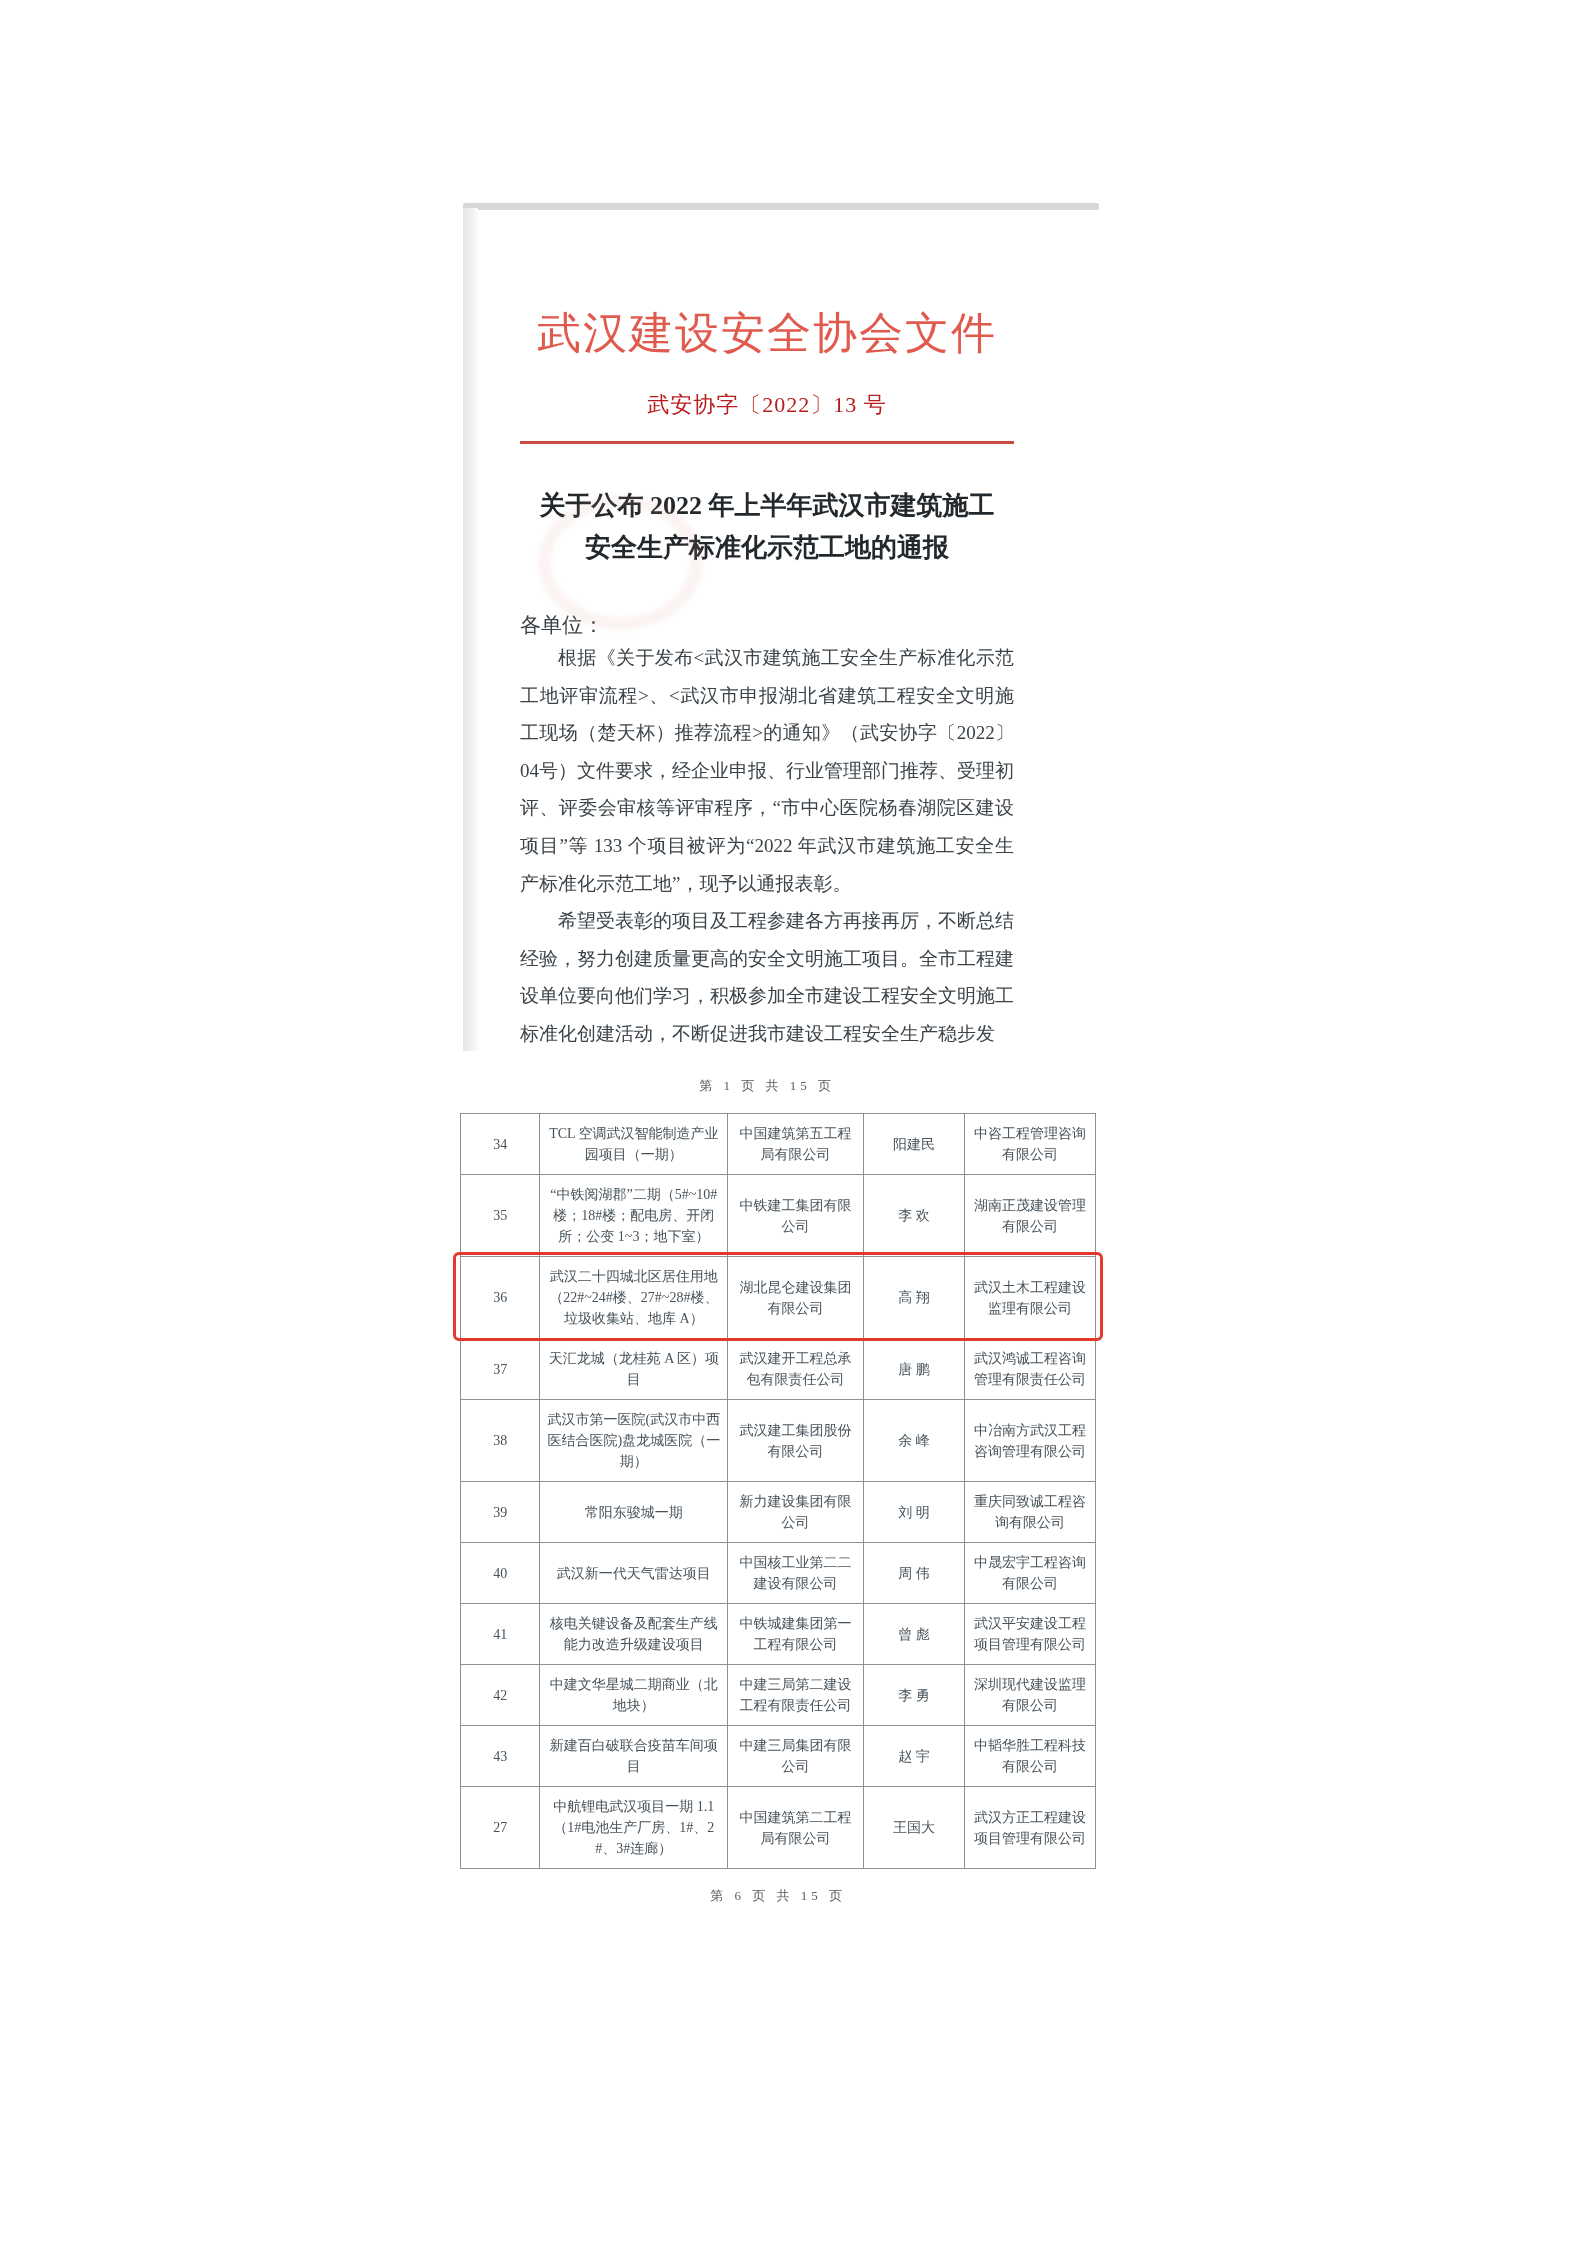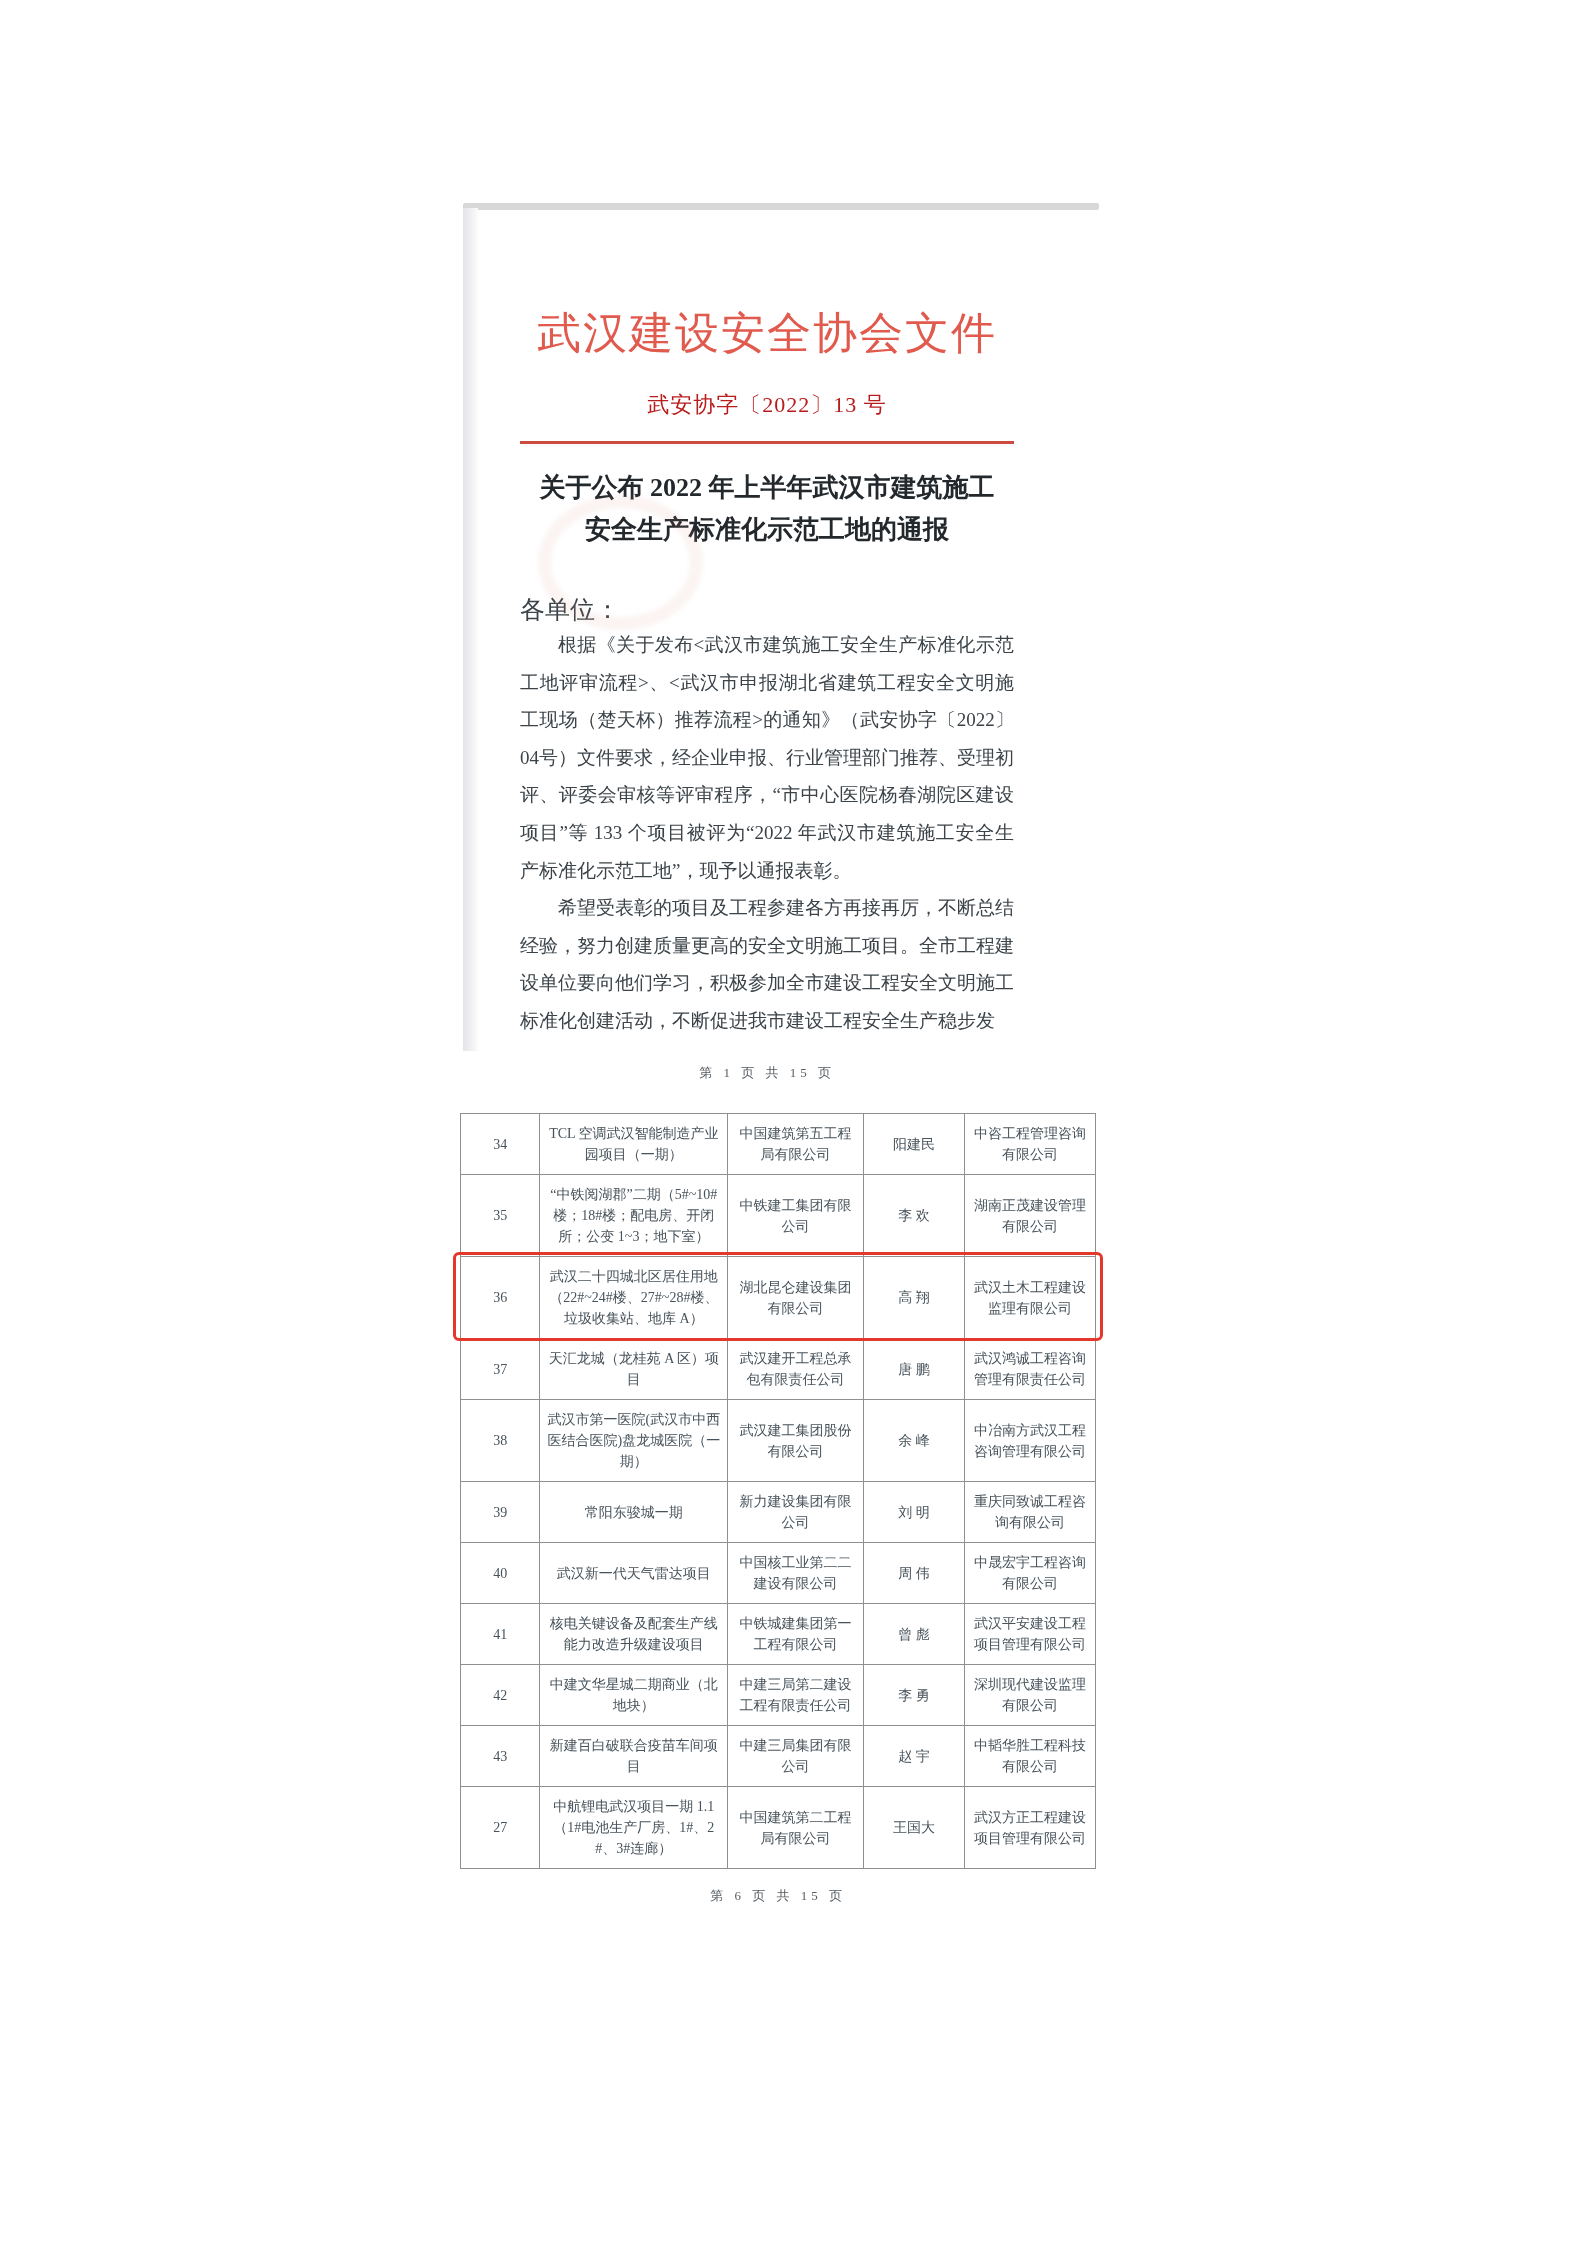--- a/index.html
+++ b/index.html
@@ -25,26 +25,26 @@
   .shadow-left{position:absolute;left:0;top:5px;width:15px;height:843px;
     background:linear-gradient(to right,#e4e4e8,#f0f0f3 55%,#fcfcfd);}
   .p1-content{position:relative;margin-left:57px;width:494px;}
   .org-title{
     margin:0;padding-top:101px;text-align:center;
     font-size:44px;font-weight:normal;color:var(--header-red);
     letter-spacing:2px;white-space:nowrap;
   }
   .doc-number{margin-top:27px;text-align:center;font-size:22px;color:#b91c1c;letter-spacing:1px;}
   .red-rule{margin-top:21px;height:3px;background:var(--divider-red);}
-  .doc-title{margin-top:23px;text-align:center;font-size:26px;font-weight:bold;color:#23282c;line-height:42px;}
+  .doc-title{margin-top:41px;text-align:center;font-size:26px;font-weight:bold;color:#23282c;line-height:42px;}
   .stamp{
     position:absolute;left:18px;top:292px;width:165px;height:135px;
     border:13px solid rgba(213,148,138,0.10);border-radius:50%;filter:blur(2px);
   }
-  .salutation{margin-top:42px;font-size:25px;color:var(--body-text);}
+  .salutation{margin-top:42px;font-size:21px;color:var(--body-text);}
   .body-para{margin:0;font-size:19px;line-height:37.6px;text-align:justify;text-indent:2em;color:var(--body-text);}
   .p1-footer{margin-top:24px;text-align:center;font-size:13px;color:var(--footer-text);letter-spacing:4px;}
 
   
   .page2{position:absolute;left:460px;top:1113px;width:636px;}
   .projects-table{width:100%;border-collapse:collapse;table-layout:fixed;border-radius:19px;}
   .projects-table td{
     border:1px solid var(--table-border);
     font-size:14px;line-height:21px;color:var(--table-text);
     text-align:center;vertical-align:middle;padding:9px 6px;

